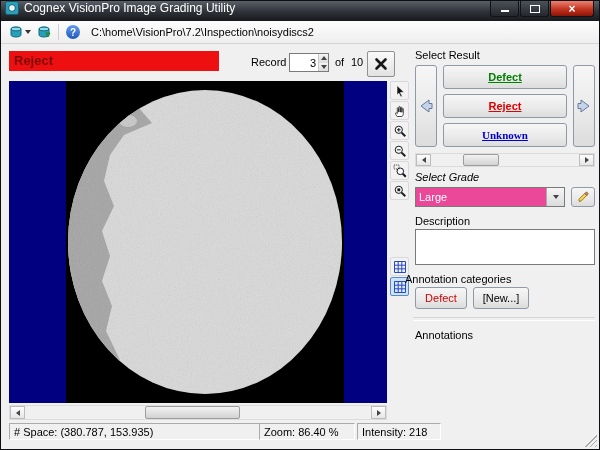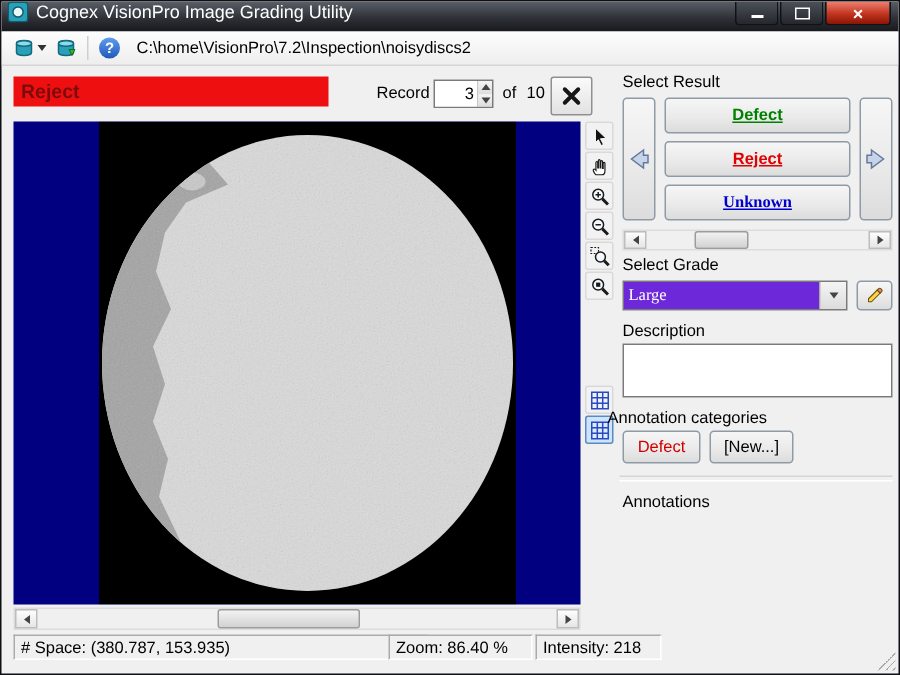--- a/index.html
+++ b/index.html
@@ -73,21 +73,21 @@
 
   
   .rp-label{color:#000;}
   .btn{border:1px solid #8e9aa6;border-radius:3px;background:linear-gradient(#f6f6f6,#e9e9e9 60%,#dcdcdc);
        display:flex;align-items:center;justify-content:center;box-sizing:border-box;font-size:11px;}
   .result-btn{left:442px;width:124px;height:24px;font-weight:bold;text-decoration:underline;}
   .accept{color:#008000;} .reject-btn{color:#e00000;} .unknown{color:#0000cc;font-family:Liberation Serif, serif;}
   .nav-btn{width:22px;height:82px;top:64px;}
   .rp-scroll{left:414px;top:152px;width:180px;height:14px;background:#f0f0f0;border:1px solid #dcdcdc;box-sizing:border-box;display:flex;align-items:center;}
   .combo{left:414px;top:186px;width:150px;height:20px;border:1px solid #7a7a7a;background:#fff;display:flex;box-sizing:border-box;}
-  .combo-sel{flex:1;background:#6d28d9;color:#fff;display:flex;align-items:center;padding-left:3px;font-family:Liberation Serif, serif;}
+  .combo-sel{flex:1;background:#ec4899;color:#fff;display:flex;align-items:center;padding-left:3px;}
   .combo-btn{width:17px;background:linear-gradient(#f5f5f5,#dcdcdc);border-left:1px solid #aaa;display:flex;align-items:center;justify-content:center;}
   .pencil-btn{left:570px;top:186px;width:24px;height:20px;}
   .descbox{left:414px;top:228px;width:180px;height:36px;border:1px solid #7a7a7a;background:#fff;box-sizing:border-box;
            resize:none;font:11px "Liberation Sans",sans-serif;outline:none;}
   .defect-btn{left:414px;top:286px;width:52px;height:22px;color:#d00000;}
   .new-btn{left:472px;top:286px;width:56px;height:22px;}
   .divider{left:412px;top:316px;width:182px;height:2px;border-top:1px solid #d5d5d5;border-bottom:1px solid #fff;}
 
   .grip{right:2px;bottom:2px;width:12px;height:12px;
         background:linear-gradient(135deg,transparent 50%,#aaa 50%,#aaa 55%,transparent 55%,transparent 70%,#aaa 70%,#aaa 75%,transparent 75%,transparent 90%,#aaa 90%,#aaa 95%,transparent 95%);}
@@ -284,21 +284,21 @@
         <span class="tri-left"></span>
       </div>
     <div class="sb-track" style="height:12px;">
       <div class="sb-thumb" style="left:32px;width:36px;height:12px;"></div>
     </div>
     <div class="sb-btn" style="height:12px;">
         <span class="tri-right"></span>
       </div>
   </div>
 
-  <span class="abs rp-label" style="left:414px;top:170px;">Select Grade</span>
+  <span class="abs rp-label" style="left:414px;top:170px;font-style:italic;">Select Grade</span>
   <div class="abs combo">
     <div class="combo-sel">Large</div>
     <div class="combo-btn">
         <span class="tri-down"></span>
       </div>
   </div>
   <div class="abs btn pencil-btn">
     <svg width="14" height="14" viewBox="0 0 14 14">
       <path d="M3 11.2 L3 9.2 L8.8 3.4 L10.8 5.4 L5 11.2 Z" fill="#ffd24a" stroke="#6b5200" stroke-width="0.7"></path>
       <path d="M8.8 3.4 L10.8 5.4 L11.8 4.4 C12.2 4 12.2 3.4 11.8 3 L11.2 2.4 C10.8 2 10.2 2 9.8 2.4 Z" fill="#e08080" stroke="#6b5200" stroke-width="0.7"></path>

